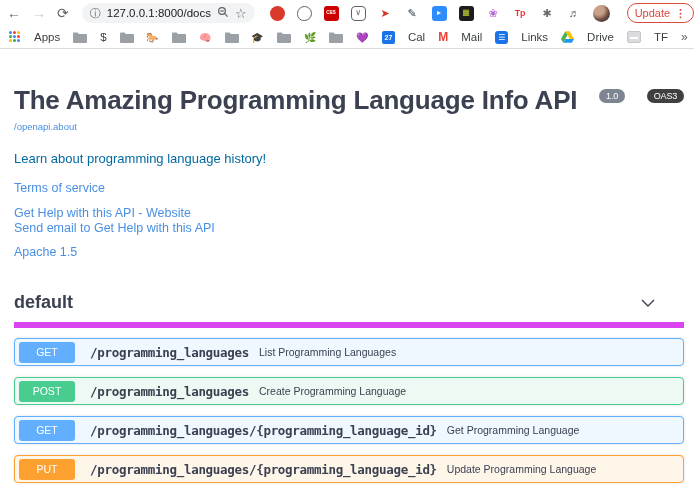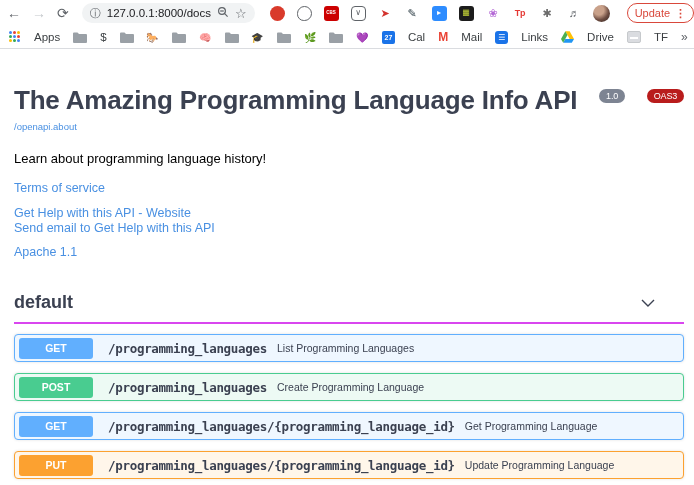--- a/index.html
+++ b/index.html
@@ -48,42 +48,42 @@
   .bm-sep { width:1px; height:14px; background:#dadce0; }
   .overflow-chev { color:#5f6368; font-size:12px; cursor:pointer; }
 
   
   .content { padding:0 10px 0 14px; }
   h1.api-title { margin-top:36px; font-size:26px; font-weight:700; color:#3b4151;
     letter-spacing:-0.2px; display:flex; align-items:flex-start; gap:6px;justify-content:space-between; }
   .badge { font-size:9px; font-weight:400; color:#fff; border-radius:9px; padding:2px 7px;
     margin-top:4px; }
   .badge.version { background:#7d8492; }
-  .badge.oas { background:#b91c1c; }
+  .badge.oas { background:#404040; }
   .spec-link { display:inline-block; margin-top:3px; font-size:9.5px; color:#4990e2;
     text-decoration:none; cursor:pointer; }
-  .desc { margin-top:17px; font-size:13px; color:#000000; }
+  .desc { margin-top:17px; font-size:13px; color:#0369a1; }
   .info-links { margin-top:15px; }
   .info-links a { display:block; color:#4990e2; font-size:12.5px; text-decoration:none;
     cursor:pointer; }
   .lk-terms { margin-bottom:11px; }
   .lk-email { margin-top:1px; }
   .lk-license { margin-top:10px; }
 
   .tag-header { margin-top:33px; display:flex; align-items:center; justify-content:space-between;
-    padding-bottom:9px; border-bottom:2px solid #d946ef; cursor:pointer; }
+    padding-bottom:9px; border-bottom:6px solid #d946ef; cursor:pointer; }
   .tag-header h3 { font-size:18px; font-weight:700; color:#3b4151; }
   .tag-header svg { margin-right:28px; }
 
   .ops { margin-top:10px; }
   .op { height:28px; border-radius:4px; border:1px solid var(--c); background:var(--bg);
     display:flex; align-items:center; padding:0 8px 0 4px; margin-bottom:11px;
     box-shadow:0 0 3px rgba(0,0,0,.12); cursor:pointer; }
-  .op .method { width:74px; height:21px; border:none; border-radius:3px; background:var(--c);
-    color:#fff; font-weight:700; font-size:10.5px; font-family:"Liberation Sans",sans-serif;
+  .op .method { width:56px; height:21px; border:none; border-radius:3px; background:var(--c);
+    color:#fff; font-weight:400; font-size:10.5px; font-family:"Liberation Sans",sans-serif;
     cursor:pointer; }
   .op .path { margin-left:15px; font-family:"DejaVu Sans Mono","Liberation Mono",monospace;
     font-weight:700; font-size:12.5px; color:#3b4151; letter-spacing:-0.3px; }
   .op .summary { margin-left:10px; font-size:10.5px; color:#3b4151; }
 </style>
 </head>
 <body>
 
 <div class="toolbar">
   <span class="navbtn">←</span>
@@ -214,21 +214,21 @@
     <span>The Amazing Programming Language Info API</span>
     <span class="badge version">1.0</span>
     <span class="badge oas">OAS3</span>
   </h1>
   <a class="spec-link">/openapi.about</a>
   <div class="desc">Learn about programming language history!</div>
   <div class="info-links">
     <a class="lk-terms">Terms of service</a>
     <a class="lk-website">Get Help with this API - Website</a>
     <a class="lk-email">Send email to Get Help with this API</a>
-    <a class="lk-license">Apache 1.1</a>
+    <a class="lk-license">Apache 1.5</a>
   </div>
 
   <div class="tag-header">
     <h3>default</h3>
     <svg width="16" height="16" viewBox="0 0 16 16" fill="none" stroke="#3b4151" stroke-width="1.4">
         <polyline points="2,5 8,11 14,5"></polyline>
       </svg>
   </div>
 
   <div class="ops" id="ops">

